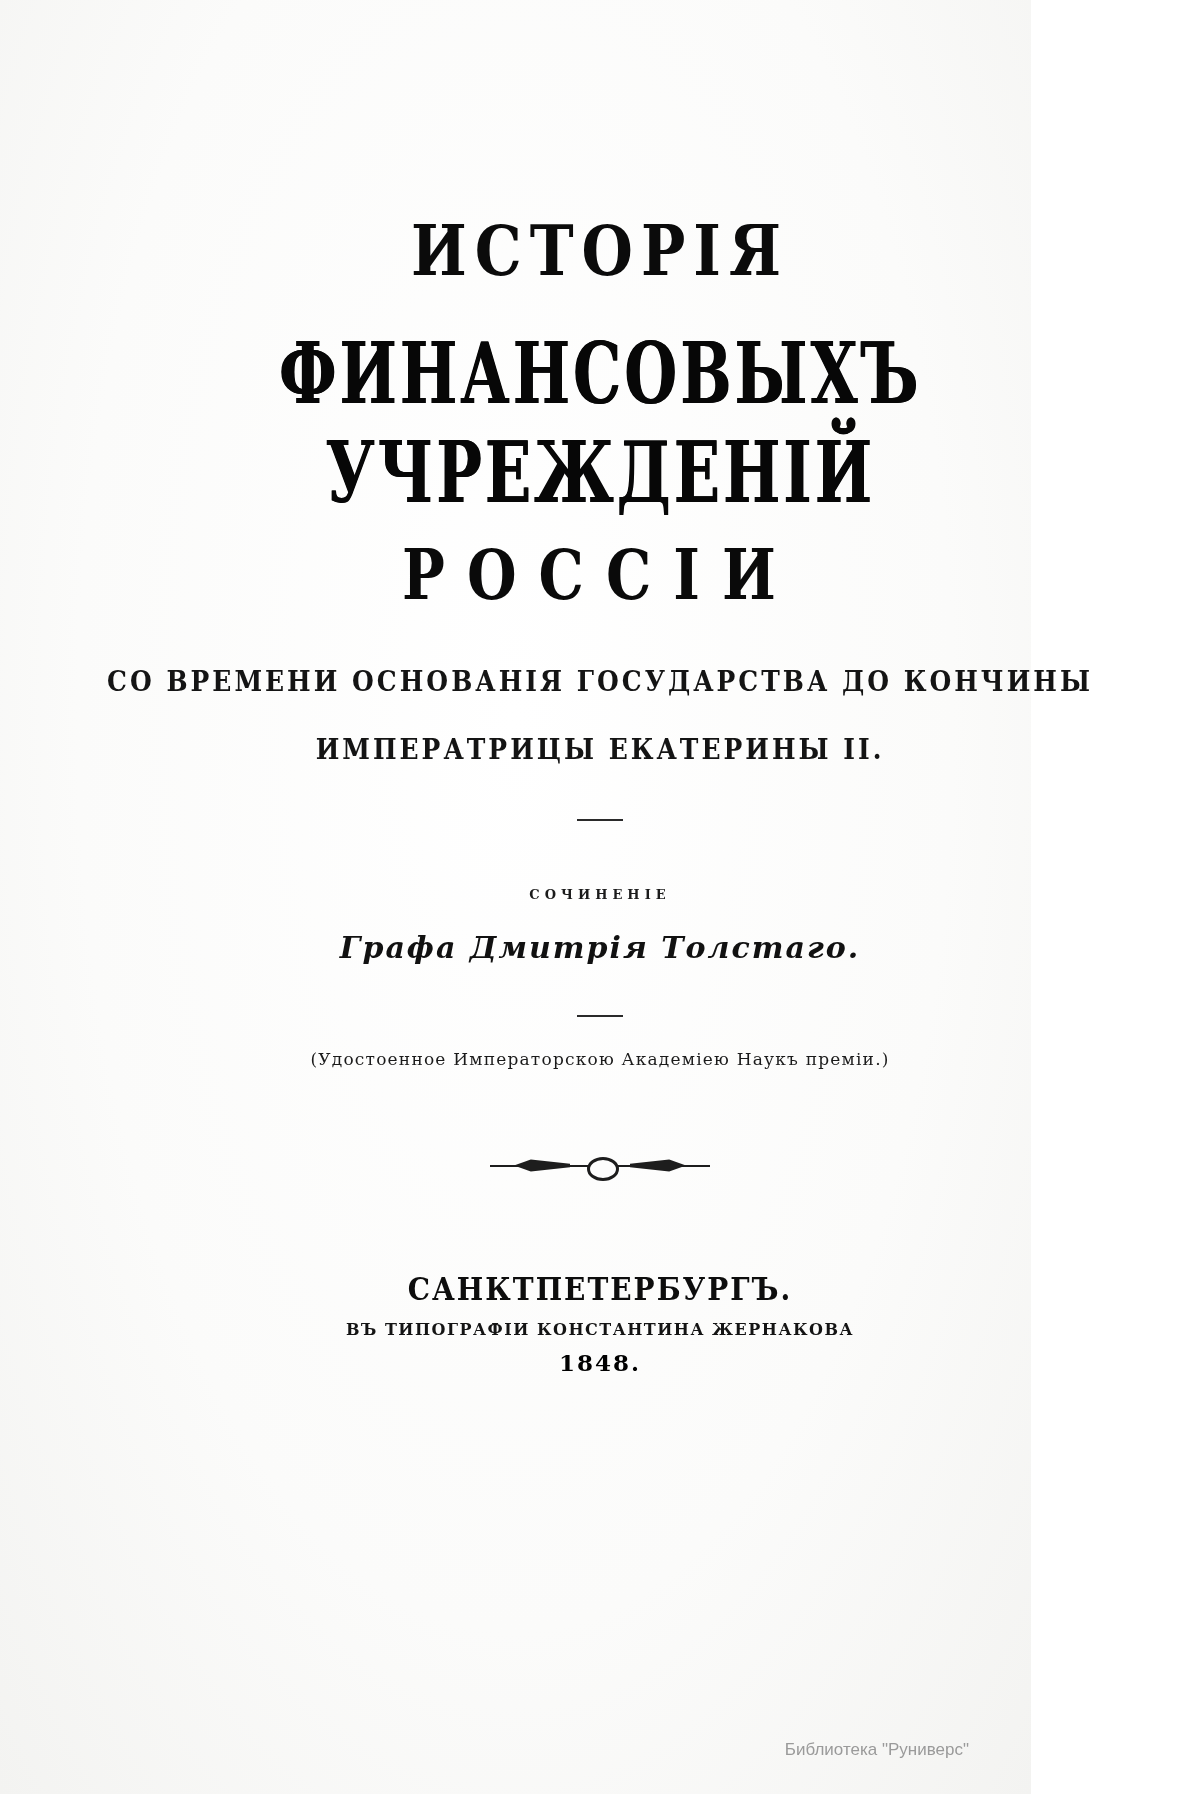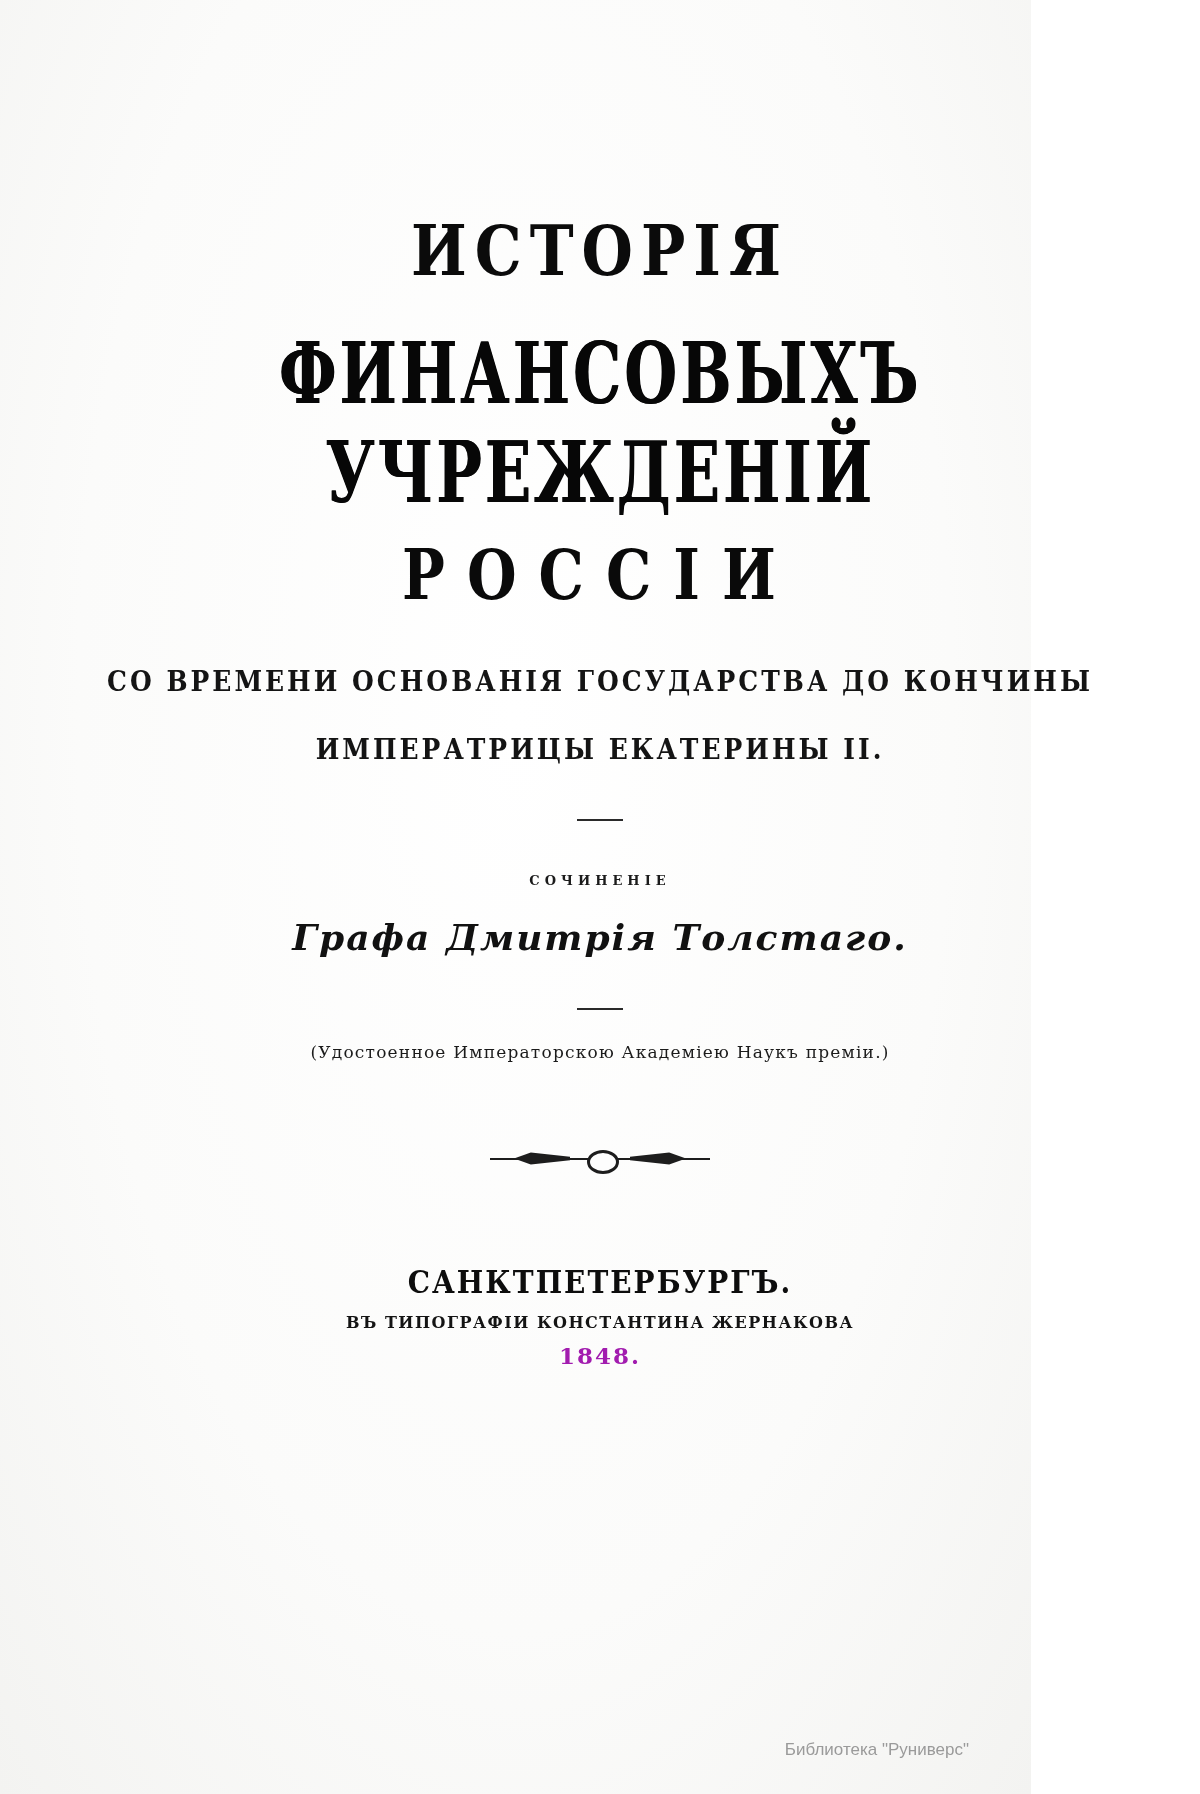--- a/index.html
+++ b/index.html
@@ -90,34 +90,34 @@
   .subtitle .sub-line + .sub-line { margin-top: 8px; }
 
   .rule-short {
     width: 46px;
     height: 2px;
     background: #2a2a2a;
     margin: 56px auto 0 auto;
   }
 
   .byline-label {
-    margin-top: 52px;
+    margin-top: 66px;
     font-family: "DejaVu Serif", serif;
     font-size: 13px;
     font-weight: 700;
     letter-spacing: 5px;
     color: #1b1b1b;
   }
 
   .byline-author {
     margin-top: 28px;
     font-family: "DejaVu Serif", serif;
     font-style: italic;
     font-weight: 700;
-    font-size: 36px;
+    font-size: 30px;
     letter-spacing: 2px;
     color: #111111;
   }
 
   .rule-short.second { margin-top: 50px; }
 
   .award-note {
     margin-top: 32px;
     font-family: "DejaVu Serif", serif;
     font-size: 17px;
@@ -185,21 +185,21 @@
     font-size: 16px;
     letter-spacing: 1.5px;
     color: #141414;
   }
   .imprint-year {
     margin-top: 10px;
     font-family: "DejaVu Serif", serif;
     font-weight: 700;
     font-size: 23px;
     letter-spacing: 2px;
-    color: #a21caf;
+    color: #000000;
   }
 
   .watermark {
     position: absolute;
     right: 62px;
     bottom: 34px;
     font-family: "Liberation Sans", sans-serif;
     font-size: 17px;
     color: #9a9a9a;
   }

